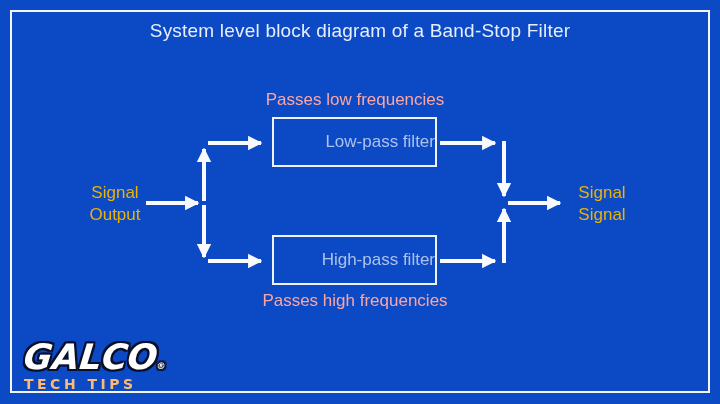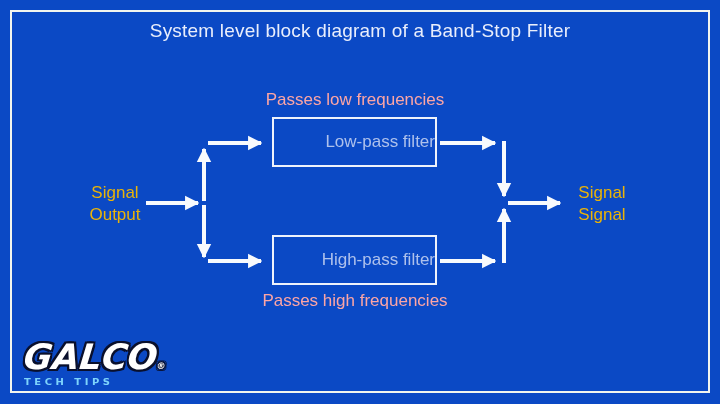--- a/index.html
+++ b/index.html
@@ -87,23 +87,23 @@
   }
   .logo-word .tm {
     font-size: 9px;
     font-style: normal;
     vertical-align: baseline;
   }
   .logo-tag {
     margin-top: 2px;
     font-family: "DejaVu Sans", sans-serif;
     font-weight: 700;
-    font-size: 10px;
+    font-size: 14px;
     letter-spacing: 3.5px;
-    color: #7dd3fc;
+    color: #fdba74;
     transform: scaleY(0.95);
   }
 </style>
 </head>
 <body>
 
 <div class="stage">
 
   <div class="frame"></div>
 

